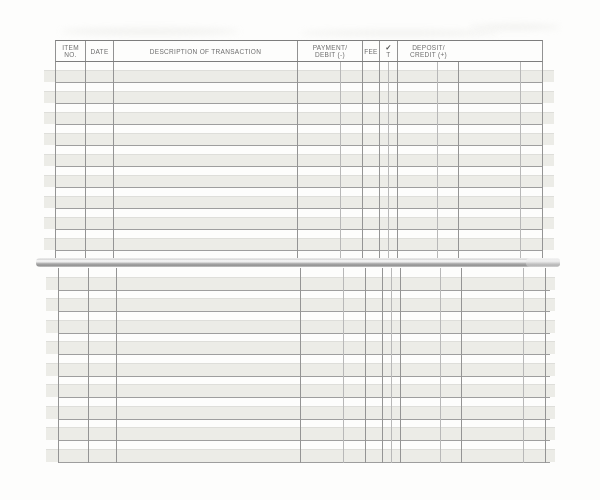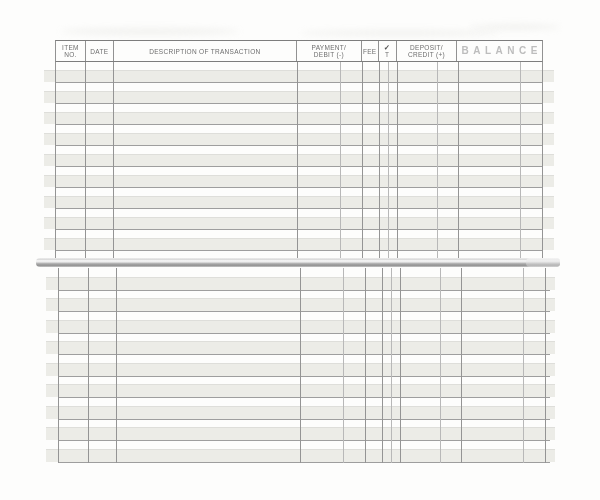--- a/index.html
+++ b/index.html
@@ -107,23 +107,20 @@
       <div class="hcell hc-fee">
         <span class="l1">FEE</span>
       </div>
       <div class="hcell hc-chk">
         <span class="l1">✓</span>
         <span class="l2">T</span>
       </div>
       <div class="hcell hc-dep">
         <span class="l1">DEPOSIT/</span>
         <span class="l2">CREDIT (+)</span>
-      </div>
-      <div class="hcell hc-bal">
-        <span class="l1">BALANCE</span>
       </div>
     </div>
     <div class="rows rows-top" id="rows-top">
         <div class="row">
           <div class="shade" style="background: rgb(236, 236, 231);"></div>
         </div>
         <div class="row">
           <div class="shade" style="background: rgb(236, 236, 231);"></div>
         </div>
         <div class="row">

